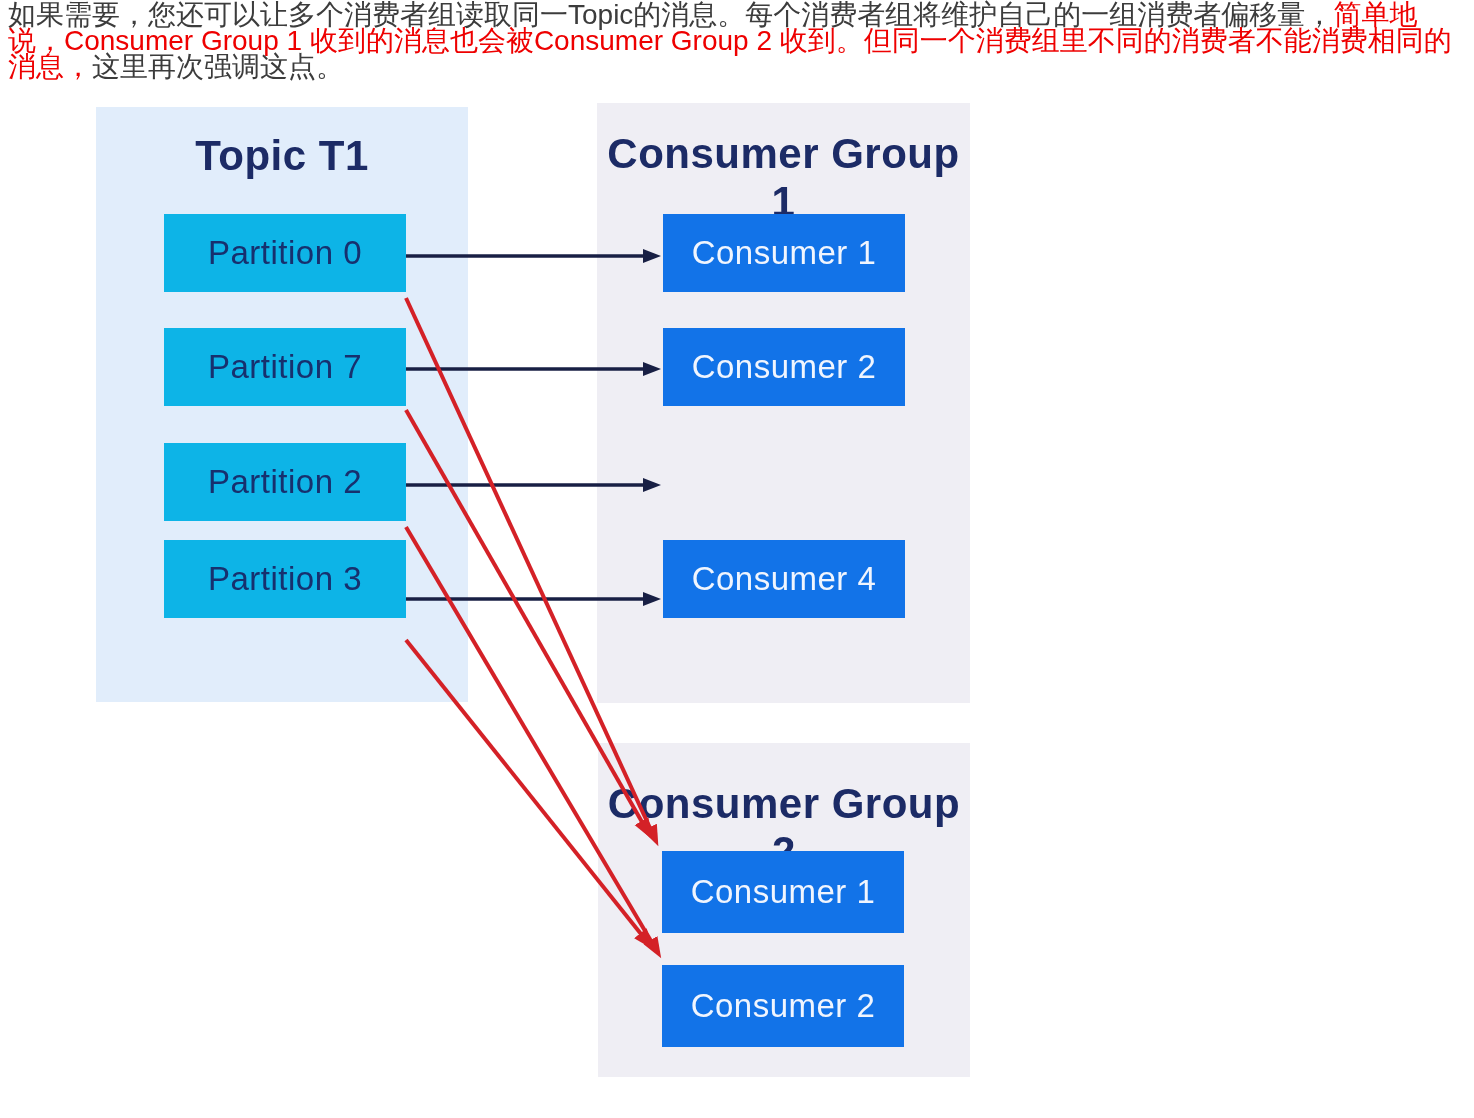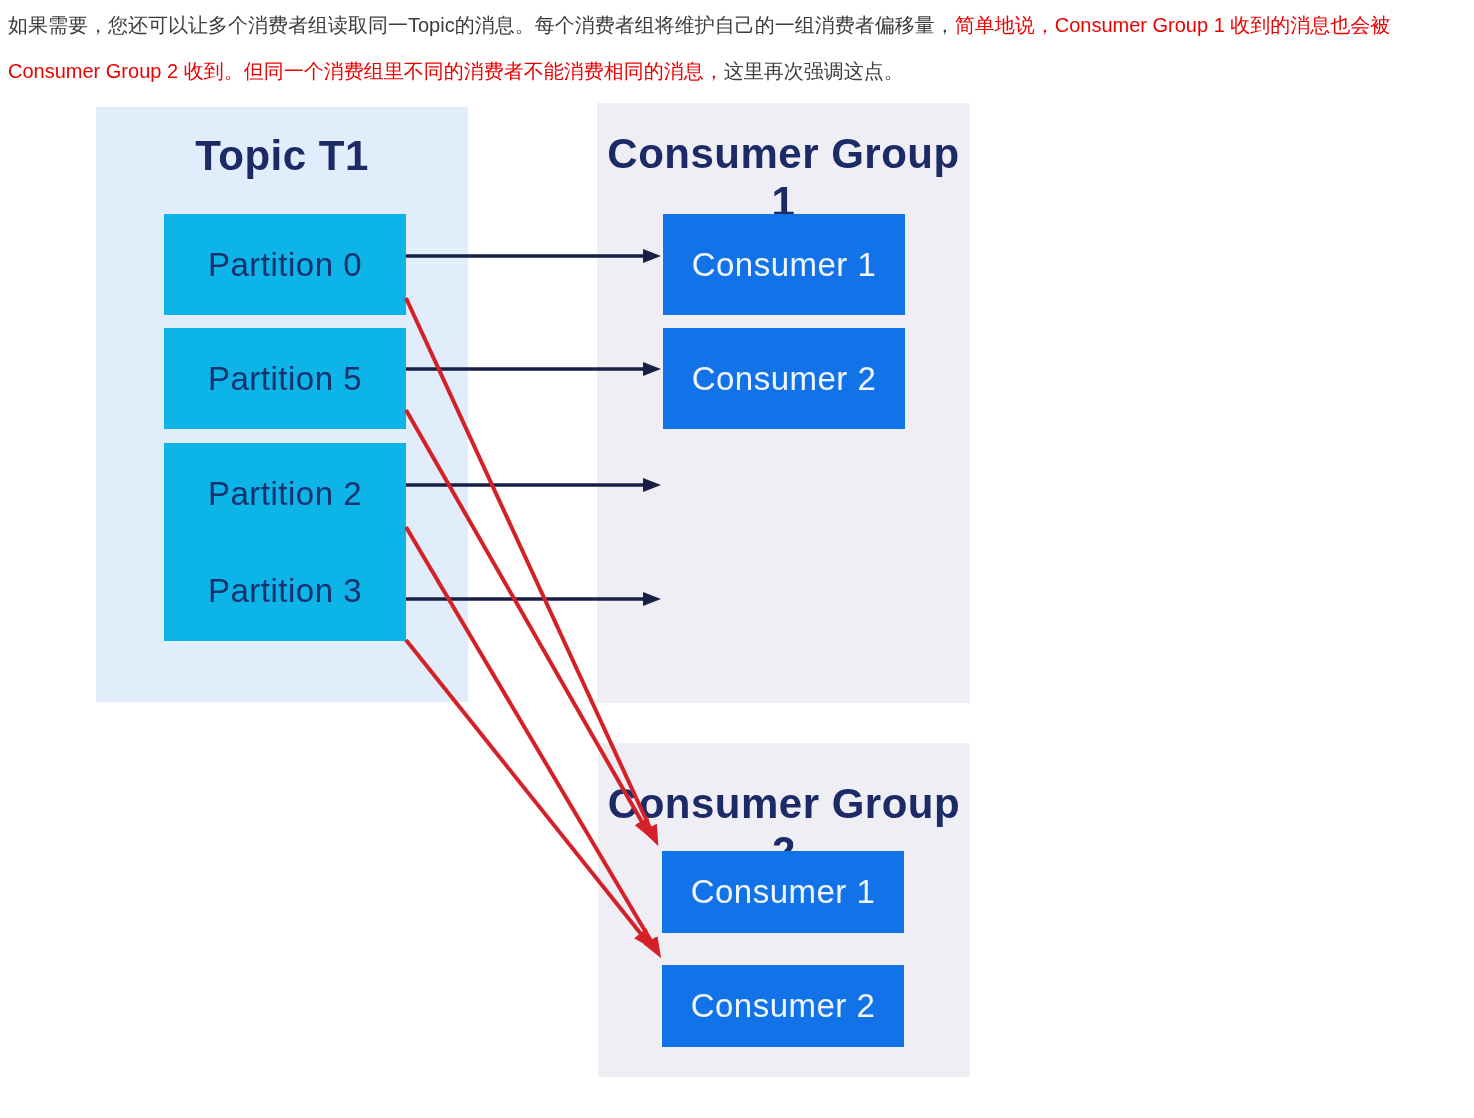--- a/index.html
+++ b/index.html
@@ -3,37 +3,37 @@
 <meta charset="utf-8">
 <style>
   html,body{margin:0;padding:0;}
   body{
     width:1474px;height:1118px;position:relative;overflow:hidden;
     background:#ffffff;
     font-family:"Liberation Sans", sans-serif;
   }
   .intro{
     position:absolute;left:8px;top:2px;width:1456px;margin:0;
-    font-size:20px;line-height:46px;color:#3c3c3c;
+    font-size:28px;line-height:26px;color:#3c3c3c;
   }
   .intro .red{color:#ee0000;}
   .diagram{position:absolute;left:0;top:0;width:1474px;height:1118px;}
   .panel{position:absolute;}
   .panel-topic{left:96px;top:107px;width:372px;height:595px;background:#e1edfb;}
   .panel-group1{left:597px;top:103px;width:373px;height:600px;background:#efeef4;}
   .panel-group2{left:598px;top:743px;width:372px;height:334px;background:#efeef4;}
   .panel-title{
     text-align:center;font-weight:bold;font-size:42px;color:#1c2b66;
     letter-spacing:0.5px;
   }
   .panel-topic .panel-title{padding-top:25px;}
   .panel-group1 .panel-title{padding-top:27px;}
   .panel-group2 .panel-title{padding-top:37px;}
   .node{
-    position:absolute;width:242px;height:101px;
+    position:absolute;width:242px;height:78px;
     display:flex;align-items:center;justify-content:center;
     font-size:33px;letter-spacing:0.5px;
   }
   .pbox{left:164px;background:#0db4e7;color:#17306e;}
   .cbox{left:663px;background:#1273e8;color:#f0f5fe;}
   .cbox2{left:662px;background:#1273e8;color:#f0f5fe;height:82px;}
   .p0,.c1{top:214px;} .p1,.c2{top:328px;} .p2,.c3{top:443px;} .p3,.c4{top:540px;}
   .g2c1{top:851px;} .g2c2{top:965px;}
   svg.overlay{position:absolute;left:0;top:0;pointer-events:none;}
 </style>
@@ -50,26 +50,27 @@
 
   <div class="panel panel-group1">
     <div class="panel-title">Consumer Group 1</div>
   </div>
 
   <div class="panel panel-group2">
     <div class="panel-title">Consumer Group 2</div>
   </div>
 
   <div class="node pbox p0">Partition 0</div>
-  <div class="node pbox p1">Partition 5</div>
+  <div class="node pbox p1">Partition 7</div>
   <div class="node pbox p2">Partition 2</div>
   <div class="node pbox p3">Partition 3</div>
 
   <div class="node cbox c1">Consumer 1</div>
   <div class="node cbox c2">Consumer 2</div>
+  <div class="node cbox c4">Consumer 4</div>
 
   <div class="node cbox2 g2c1">Consumer 1</div>
   <div class="node cbox2 g2c2">Consumer 2</div>
 
   <svg class="overlay" width="1474" height="1118" viewBox="0 0 1474 1118">
     <defs>
       <marker id="mNavy" markerUnits="userSpaceOnUse" markerWidth="22" markerHeight="18" refX="1" refY="8" orient="auto">
         <path d="M0,1 L18,8 L0,15 Z" fill="#181f44"></path>
       </marker>
       <marker id="mRed" markerUnits="userSpaceOnUse" markerWidth="26" markerHeight="20" refX="1" refY="9" orient="auto">

